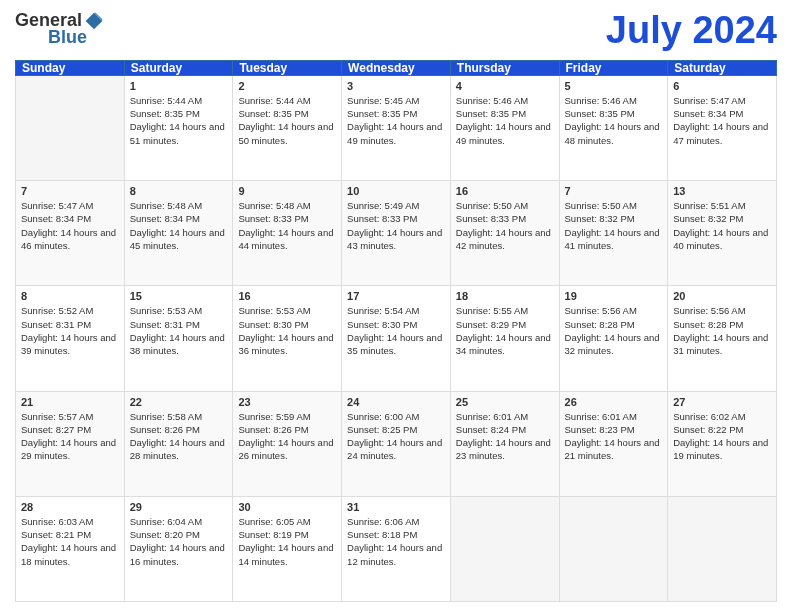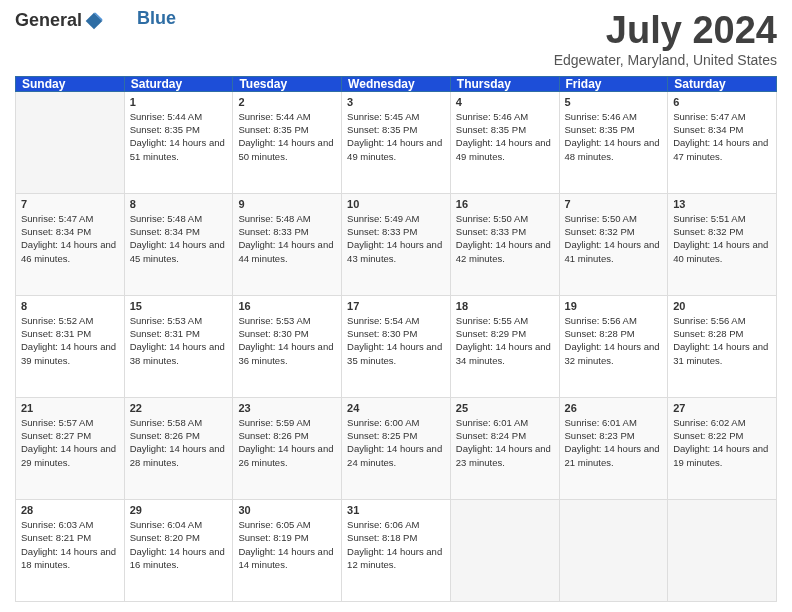--- a/index.html
+++ b/index.html
@@ -18,39 +18,39 @@
       flex-direction: column;
     }
     .header {
       display: flex;
       justify-content: space-between;
       align-items: flex-start;
       margin-bottom: 8px;
     }
     .logo {
       display: flex;
-      flex-direction: row;
-      align-items: center;
+      flex-direction: column;
+      align-items: flex-start;
     }
     .logo-text {
       display: flex;
       align-items: center;
     }
     .logo-icon {
       width: 20px;
       height: 20px;
       margin-left: 2px;
     }
     .title-section {
       text-align: right;
     }
     .main-title {
       font-size: 38px;
       font-weight: bold;
-      color: #404040;
+      color: #1d4ed8;
       line-height: 1.1;
     }
     .subtitle {
       font-size: 14px;
       color: #555;
     }
     .calendar {
       flex: 1;
       border: 1px solid #ccc;
       border-collapse: collapse;
@@ -105,21 +105,20 @@
         <span style="font-size:18px;font-weight:bold;color:#333;">General</span>
         <svg class="logo-icon" viewBox="0 0 24 24" width="22" height="22">
           <polygon points="12,2 22,12 12,22 2,12" fill="#2e6da4"></polygon>
           <polygon points="14,2 22,10 22,12 12,2" fill="#4a90d9"></polygon>
         </svg>
       </div>
       <span style="font-size:18px;font-weight:bold;color:#2e6da4;margin-top:-4px;margin-left:33px;">Blue</span>
     </div>
     <div class="title-section">
       <div class="main-title">July 2024</div>
-      <div class="subtitle">Edgewater, Maryland, United States</div>
     </div>
   </div>
 
   <table class="calendar">
     <thead>
       <tr>
       <th>Sunday</th>
           <th>Saturday</th>
           <th>Tuesday</th>
           <th>Wednesday</th>

